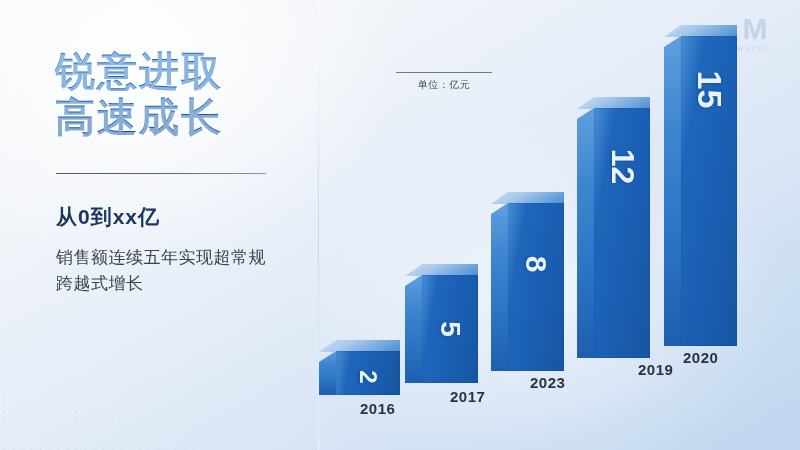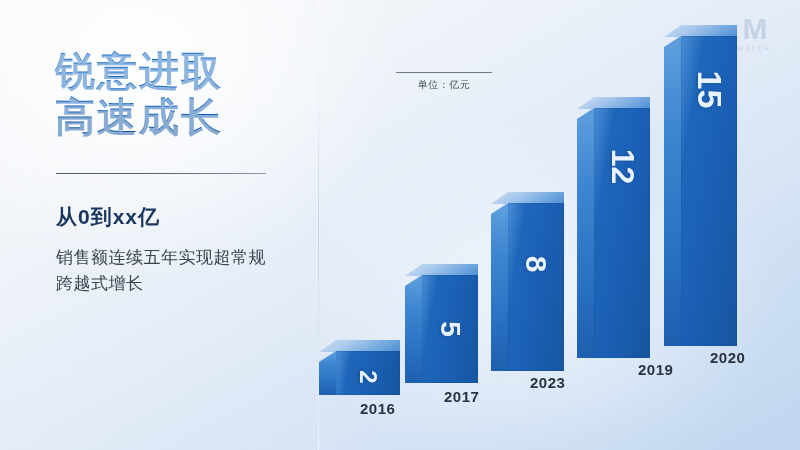--- a/index.html
+++ b/index.html
@@ -165,21 +165,21 @@
     <div class="yr" style="left:42px;top:400px;">2016</div>
 
     <div class="bar3d" style="left:104px;bottom:67px;width:56px;height:108px;">
       <div class="face-side" style="position:absolute;left:-17px;bottom:0;top:auto;width:17px;height:108px;
                   clip-path:polygon(0 11px,100% 0,100% 100%,0 100%);"></div>
       <div class="face-top" style="position:absolute;left:-17px;top:-11px;width:73px;height:12px;
                   clip-path:polygon(0 100%,17px 0,100% 0,75px 100%);"></div>
       <div class="face-front" style="height:108px;"></div>
       <div class="val" style="left:0;right:0;top:38px;text-align:center;font-size:28px;">5</div>
     </div>
-    <div class="yr" style="left:126px;top:388px;">2017</div>
+    <div class="yr" style="left:132px;top:388px;">2017</div>
 
     <div class="bar3d" style="left:190px;bottom:79px;width:56px;height:168px;">
       <div class="face-side" style="position:absolute;left:-17px;bottom:0;top:auto;width:17px;height:168px;
                   clip-path:polygon(0 11px,100% 0,100% 100%,0 100%);"></div>
       <div class="face-top" style="position:absolute;left:-17px;top:-11px;width:73px;height:12px;
                   clip-path:polygon(0 100%,17px 0,100% 0,75px 100%);"></div>
       <div class="face-front" style="height:168px;"></div>
       <div class="val" style="left:0;right:0;top:44px;text-align:center;font-size:30px;">8</div>
     </div>
     <div class="yr" style="left:212px;top:374px;">2023</div>
@@ -195,21 +195,21 @@
     <div class="yr" style="left:296px;top:361px;margin-left:24px;">2019</div>
 
     <div class="bar3d" style="left:363px;bottom:104px;width:56px;height:310px;">
       <div class="face-side" style="position:absolute;left:-17px;bottom:0;top:auto;width:17px;height:310px;
                   clip-path:polygon(0 11px,100% 0,100% 100%,0 100%);"></div>
       <div class="face-top" style="position:absolute;left:-17px;top:-11px;width:73px;height:12px;
                   clip-path:polygon(0 100%,17px 0,100% 0,75px 100%);"></div>
       <div class="face-front" style="height:310px;"></div>
       <div class="val" style="left:0;right:0;top:34px;text-align:center;font-size:34px;">15</div>
     </div>
-    <div class="yr" style="left:392px;top:349px;">2020</div>
+    <div class="yr" style="left:365px;top:349px;">2020</div>
 
   </div>
 
   <div id="wm">
     <div class="mark">M</div>
     <div class="sub">WATER</div>
   </div>
 
 </div>
 

